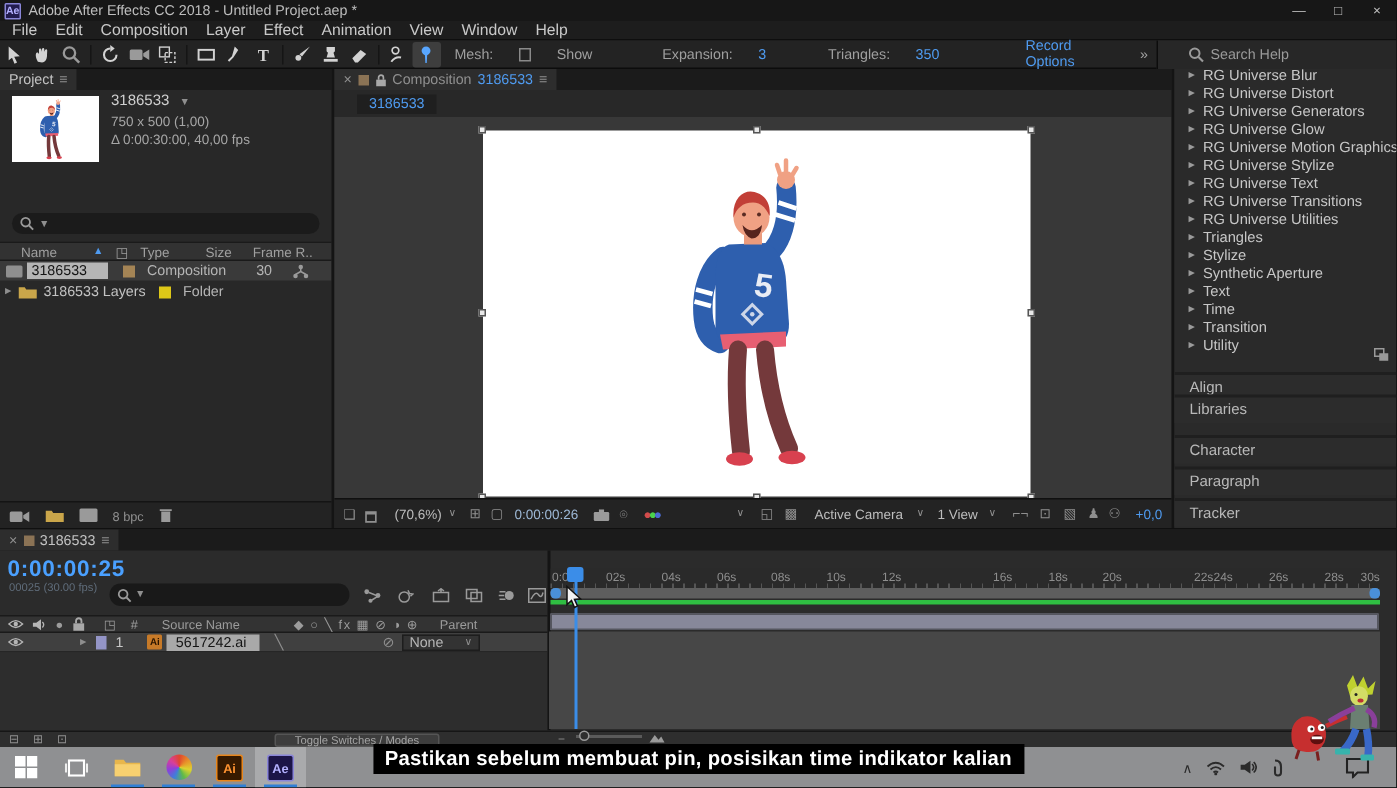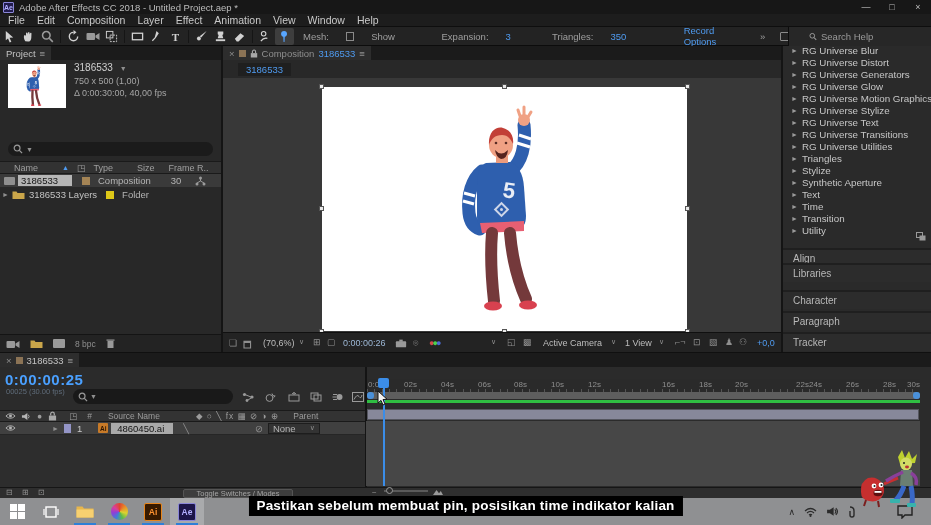--- a/index.html
+++ b/index.html
@@ -21,21 +21,21 @@
   #titlebar .wctl span { width:26px; text-align:center; color:#bdbdbd; font-size:9px; line-height:14px; }
   #menubar { left:0; top:14px; width:931px; height:13px; background:#1d1d1d; display:flex; align-items:center; gap:12px; padding-left:8px; border-bottom:1px solid #0e0e0e; }
   #menubar span { font-size:10.5px; color:#c9c9c9; }
   #toolbar { left:0; top:27px; width:931px; height:19px; background:#232323; border-bottom:1px solid #0c0c0c; display:flex; align-items:center; }
   .tool { width:19px; height:17px; display:flex; align-items:center; justify-content:center; }
   .tool.active { background:#3e3e3e; border-radius:2px; }
   .tsep { width:1px; height:13px; background:#151515; margin:0 3px; }
   .optxt { font-size:9.5px; color:#9f9f9f; }
   .opval { font-size:9.5px; color:#4f9bf0; }
   .cbx { width:9px; height:9px; border:1px solid #8a8a8a; background:#232323; display:inline-block; }
-  #helpsearch { position:absolute; right:0; top:0; width:143px; height:19px; background:#272727; border-left:1px solid #0c0c0c; display:flex; align-items:center; padding-left:20px; gap:4px; }
+  #helpsearch { position:absolute; right:0; top:0; width:160px; height:19px; background:#272727; border-left:1px solid #0c0c0c; display:flex; align-items:center; padding-left:20px; gap:4px; }
   #helpsearch input { background:transparent; border:none; outline:none; color:#bdbdbd; font-size:9.5px; width:110px; font-family:"Liberation Sans",sans-serif; }
   #helpsearch input::placeholder { color:#9a9a9a; }
 
   
   .tabbar { background:#1b1b1b; height:14px; display:flex; align-items:flex-end; }
   .tab { background:#2d2d2d; height:14px; display:flex; align-items:center; gap:4px; padding:0 6px; font-size:9.5px; }
   .vline { background:#141414; width:2px; }
 
   
   #project { left:0; top:46px; width:221px; height:306px; background:#282828; }
@@ -585,21 +585,21 @@
       </div>
 
       <div id="layerrow" class="row">
         <svg width="11" height="8" style="margin-left:5px;">
             <use href="#s-eye"></use>
           </svg>
         <span class="dim" style="margin-left:36px;font-size:7px;">►</span>
         <span class="swatch" style="margin-left:5px;background:#9495c7;width:7px;height:9px;"></span>
         <span style="margin-left:6px;color:#c9c9c9;">1</span>
         <span style="margin-left:16px;width:10px;height:10px;background:#c77a28;color:#2b1500;font-size:6.5px;font-weight:bold;display:flex;align-items:center;justify-content:center;border-radius:1px;">Ai</span>
-        <span style="margin-left:3px;background:#a9a9a9;color:#141414;height:11px;line-height:11px;padding:0 6px;min-width:62px;">4860450.ai</span>
+        <span style="margin-left:3px;background:#a9a9a9;color:#141414;height:11px;line-height:11px;padding:0 6px;min-width:62px;">5617242.ai</span>
         <span class="dim" style="margin-left:10px;">╲</span>
         <span class="dim" style="margin-left:66px;">⊘</span>
         <span class="row" style="margin-left:5px;background:#333;border:1px solid #1d1d1d;height:11px;padding:0 4px;gap:14px;">
           <span style="color:#b5b5b5;">None</span>
           <span class="dim" style="font-size:7px;">∨</span>
         </span>
       </div>
       <div class="p" style="left:0;top:68px;width:365px;height:65px;background:#2d2d2d;"></div>
     </div>
 

